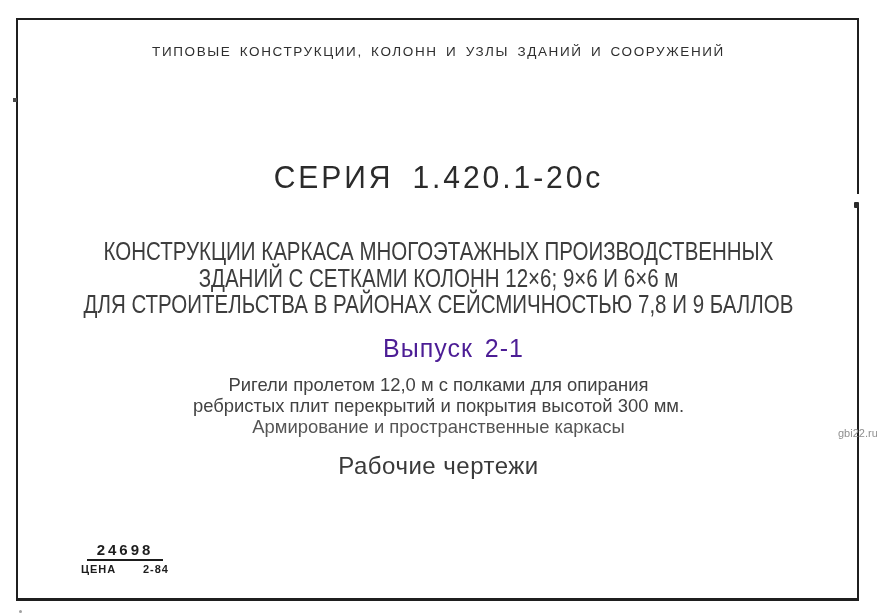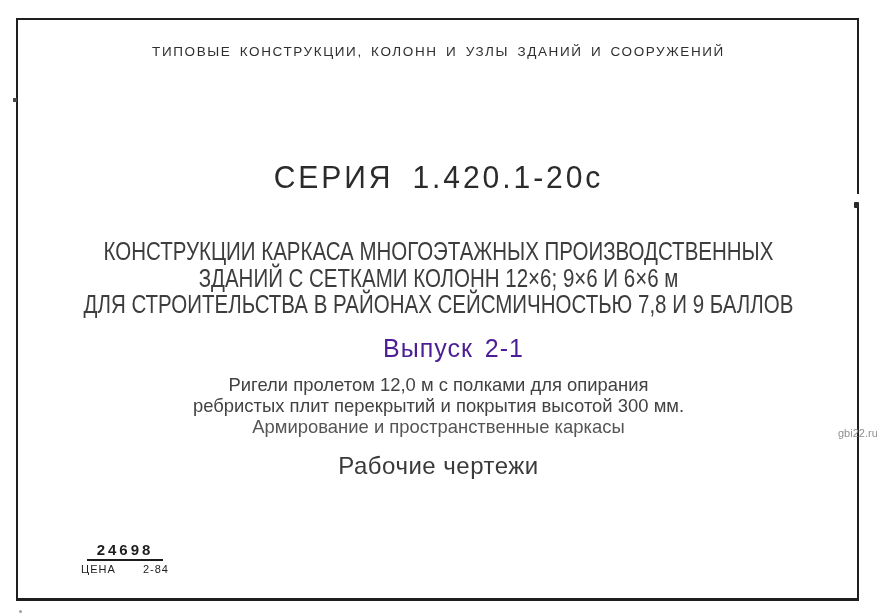--- a/index.html
+++ b/index.html
@@ -92,21 +92,21 @@
     letter-spacing:3px;
     padding:0 10px 1px 10px;
     border-bottom:2px solid #1d1d1d;
   }
   .stamp-row{
     display:flex;
     justify-content:space-between;
     margin-top:2px;
     padding:0 2px;
     font-size:11px;
-    font-weight:normal;
+    font-weight:bold;
     letter-spacing:1px;
   }
   .stamp-row .price-label{text-transform:uppercase;}
   .watermark{
     position:absolute;
     left:838px;top:427px;
     font-size:11px;
     color:#8f8f8f;
     letter-spacing:0px;
     z-index:3;

